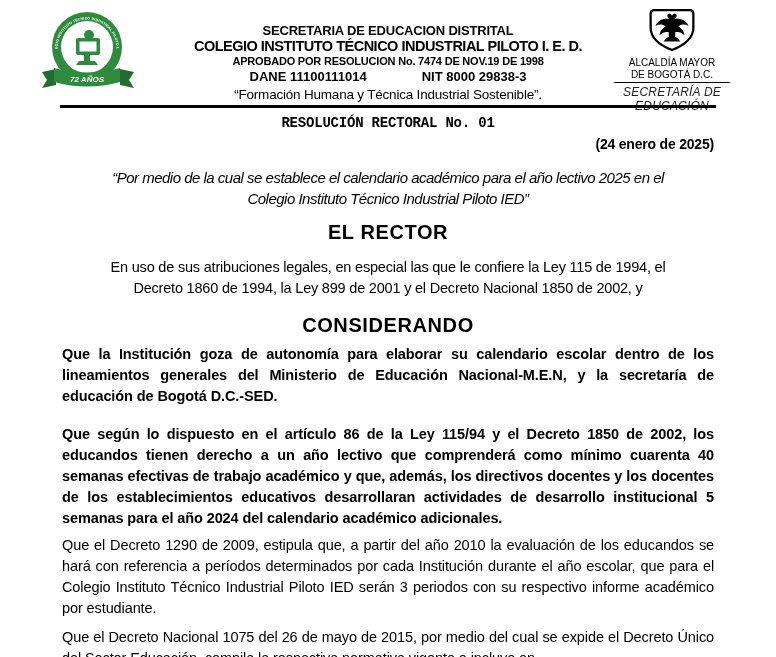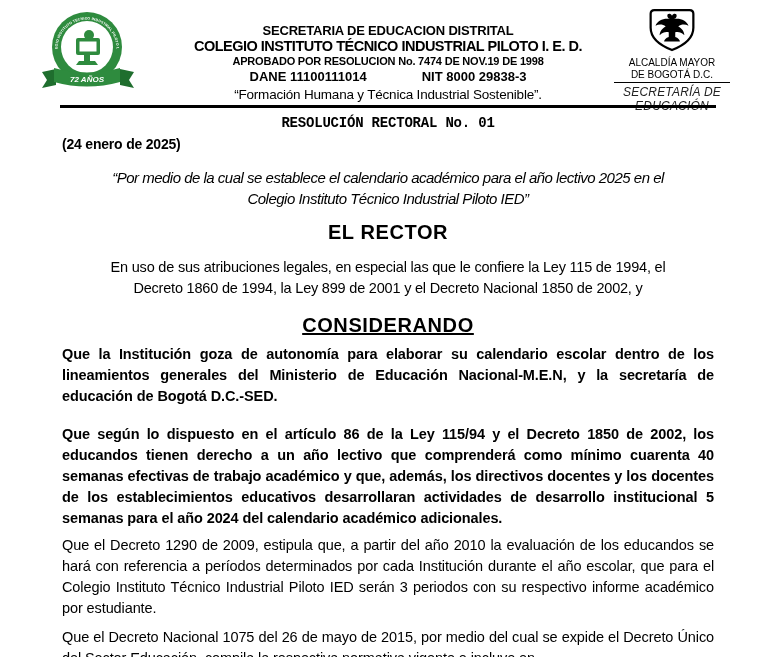--- a/index.html
+++ b/index.html
@@ -19,26 +19,26 @@
   .h-motto { font-size:13.5px; line-height:19px; margin-top:1px; letter-spacing:-0.2px; }
   .city-logo { position:absolute; right:40px; top:8px; width:128px; text-align:center; }
   .city-logo svg { display:block; margin:0 auto 2px auto; }
   .city-line { font-size:10px; font-weight:normal; line-height:11.5px; }
   .city-divider { border-top:1px solid #000; margin:2px 6px 2px 6px; }
   .city-line3 { font-size:12px; letter-spacing:0.2px; color:#222;font-style:italic; }
   .rule { position:absolute; top:105px; left:60px; width:656px; height:3px; background:#000; }
   
   .main { position:absolute; left:62px; top:108px; width:652px; }
   .title { margin-top:5px; font-size:14px; font-weight:bold; line-height:21px; text-align:center; letter-spacing:-0.2px;font-family:Liberation Mono, monospace; }
-  .date  { font-size:14px; font-weight:bold; line-height:21px; text-align:left; letter-spacing:-0.2px; }
+  .date  { font-size:14px; font-weight:bold; line-height:21px; text-align:right; letter-spacing:-0.2px; }
   .subject { margin-top:12px; font-style:italic; font-size:15px; line-height:21px; text-align:center; letter-spacing:-0.5px; }
   .subject div { white-space:nowrap; }
   .doc-heading { font-weight:bold; font-size:20px; line-height:20px; text-align:center; letter-spacing:0.6px; }
   .heading-rector { margin-top:13px; }
-  .heading-considerando { margin-top:16px;text-decoration:underline; }
+  .heading-considerando { margin-top:16px; }
   .preamble { margin-top:15px; font-size:14.5px; line-height:21px; text-align:center; letter-spacing:-0.2px; }
   .preamble div { white-space:nowrap; }
   .par { font-size:14.5px; line-height:21px; text-align:justify; letter-spacing:-0.1px; }
   .par-0 { margin-top:9px;font-weight:bold; }
   .par-1 { margin-top:17px;font-weight:bold; }
   .par-2 { margin-top:6px; }
   .par-3 { margin-top:8px; }
 </style>
 </head>
 <body>

